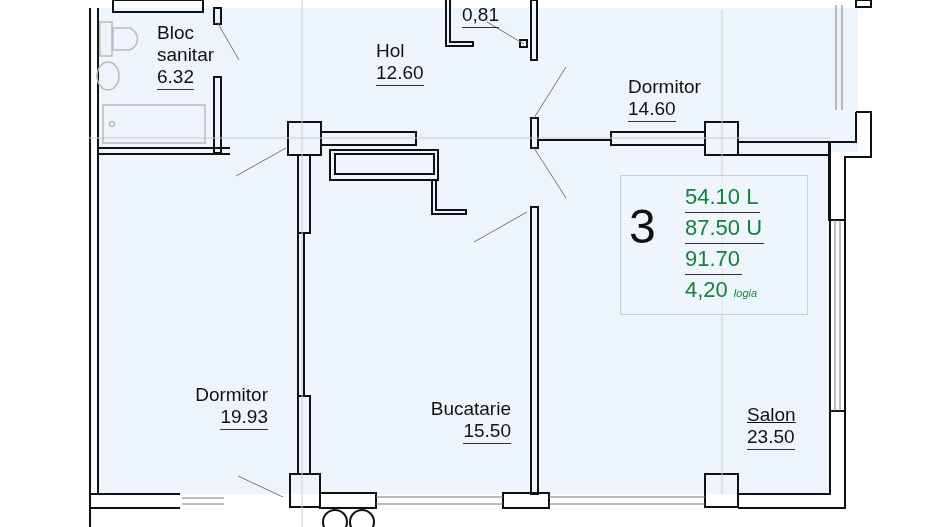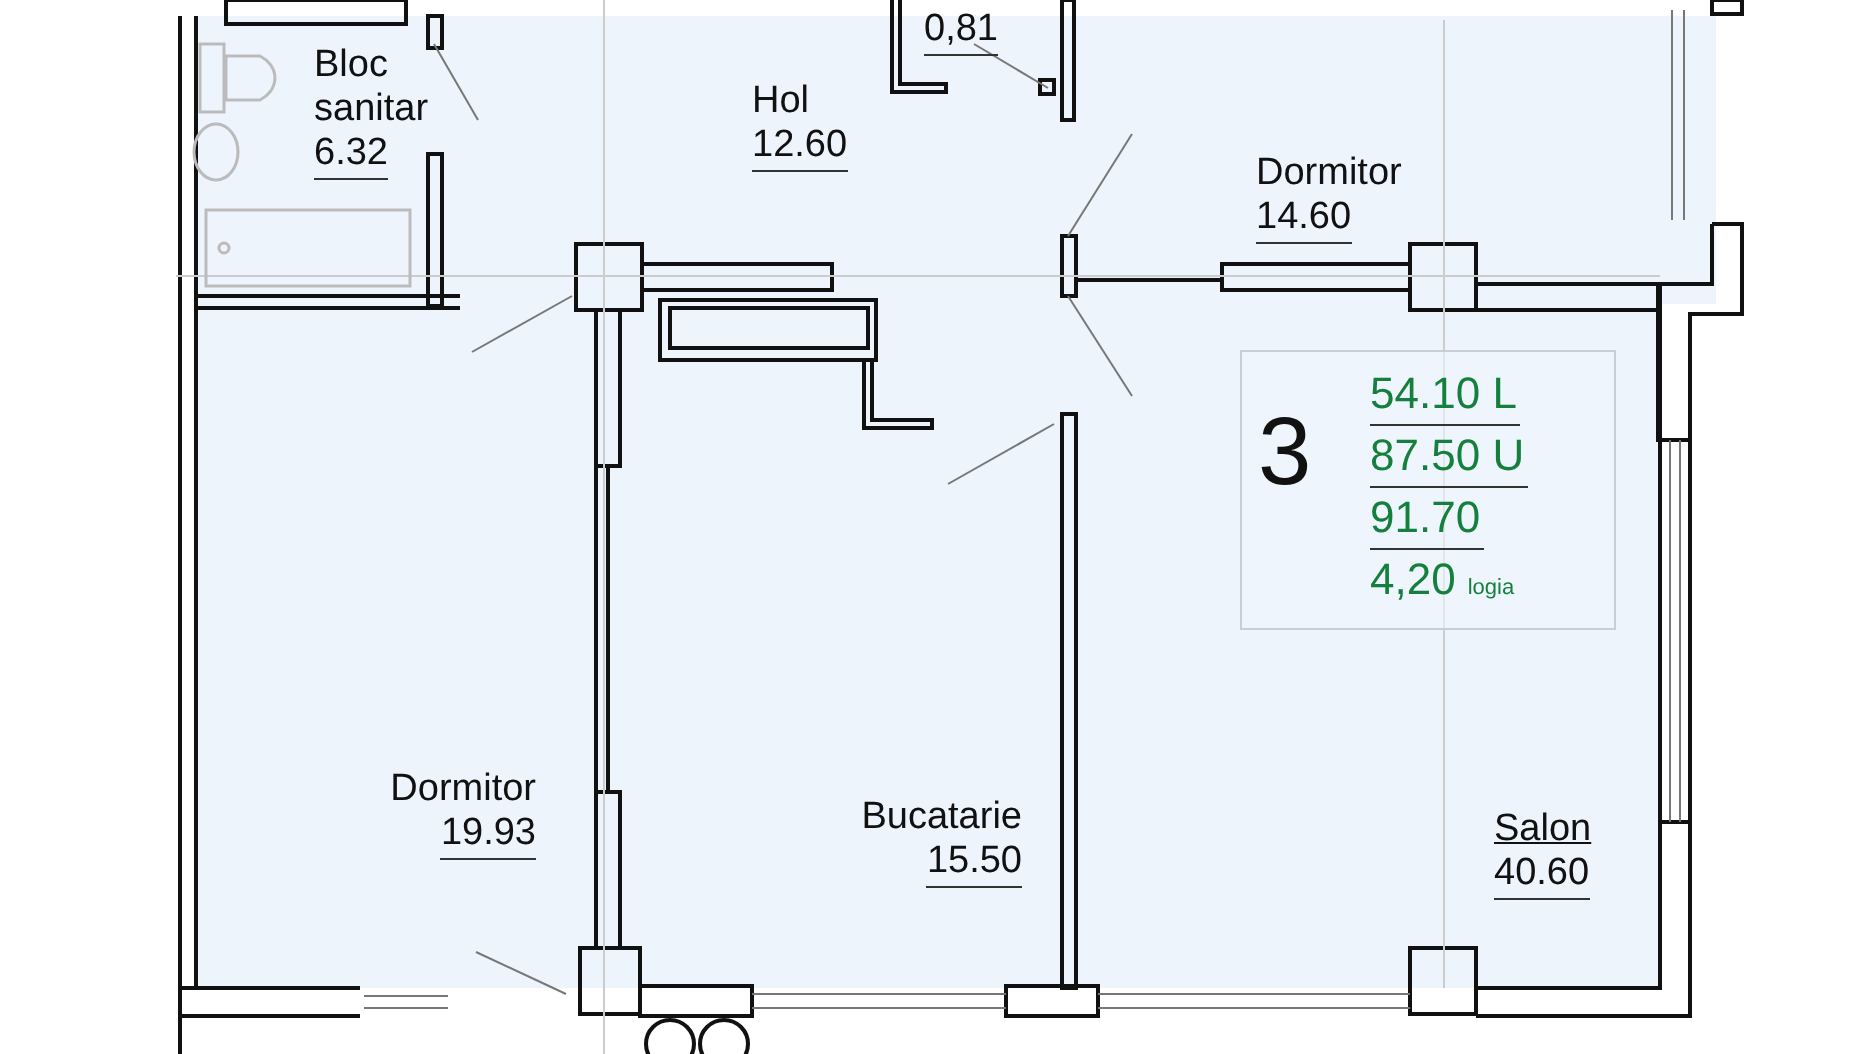--- a/index.html
+++ b/index.html
@@ -6,21 +6,21 @@
   body { width: 938px; height: 527px; position: relative; overflow: hidden; font-family: "Liberation Sans", sans-serif; }
   #plan { position: absolute; left: 0; top: 0; }
   .label { position: absolute; color: #111; font-size: 19px; line-height: 22px; text-align: left; white-space: nowrap; }
   .label .area { display: inline-block; border-bottom: 1.5px solid #333; padding-bottom: 1px; }
   .right { text-align: right; }
   #summary { position: absolute; left: 620px; top: 175px; width: 186px; height: 138px; border: 1px solid #c9ced6; background: rgba(240,245,252,0.6); }
   #summary .num { position: absolute; left: 8px; top: 24px; font-size: 48px; line-height: 54px; color: #111; }
   #summary .vals { position: absolute; left: 64px; top: 6px; font-size: 22px; line-height: 30px; color: #15803d; }
   #summary .vals div { display: block; }
   #summary .vals .ul { border-bottom: 1.5px solid #333; display: inline-block; padding-right: 2px; }
-  #summary .small { font-size: 11px; margin-left: 6px; }
+  #summary .small { font-size: 11px; margin-left: 6px; font-style: italic; }
 </style>
 </head>
 <body>
 
 <svg id="plan" width="938" height="527" viewBox="0 0 938 527" xmlns="http://www.w3.org/2000/svg">
 
   <g fill="#eef4fc">
     <rect x="98" y="8" width="760" height="144"></rect>
     <rect x="98" y="152" width="732" height="342"></rect>
   </g>
@@ -144,21 +144,21 @@
   <div><span class="area">19.93</span></div>
 </div>
 
 <div class="label right" style="left:405px;top:398px;width:106px;">
   <div>Bucatarie</div>
   <div><span class="area">15.50</span></div>
 </div>
 
 <div class="label" style="left:747px;top:404px;text-decoration:underline;">
   <div>Salon</div>
-  <div><span class="area">40.60</span></div>
+  <div><span class="area">23.50</span></div>
 </div>
 
 <div id="summary">
   <div class="num">3</div>
   <div class="vals">
     <div><span class="ul"><span>54.10</span> <span>L</span></span></div>
     <div><span class="ul"><span>87.50</span> <span>U</span></span></div>
     <div><span class="ul">91.70</span></div>
     <div><span>4,20</span><span class="small">logia</span></div>
   </div>

